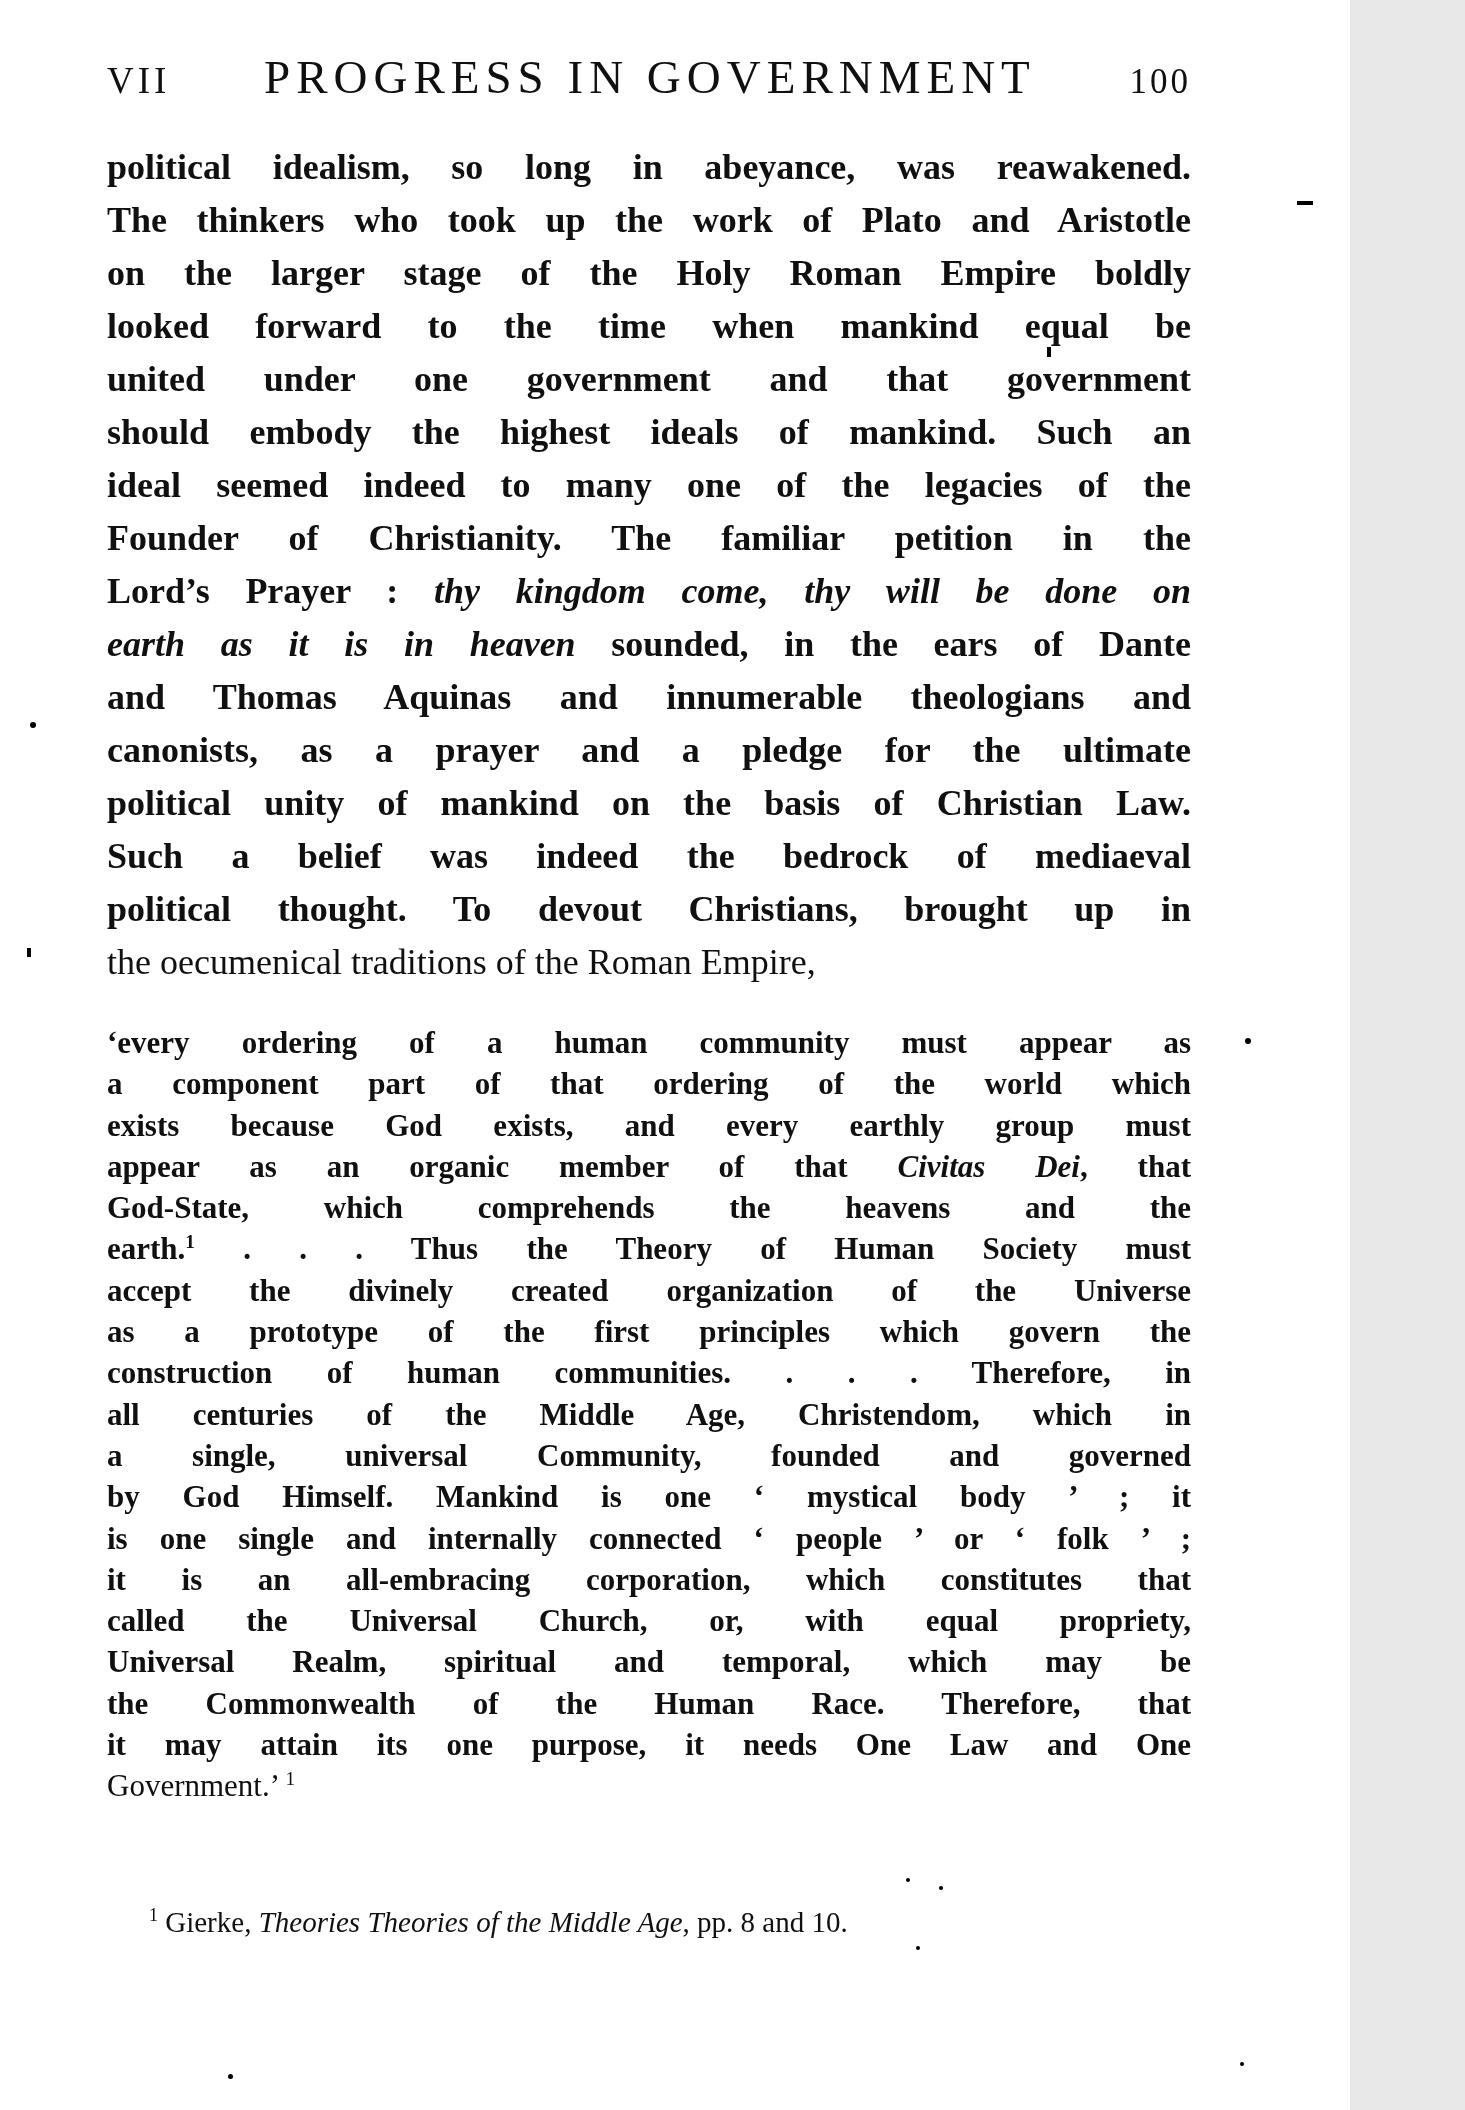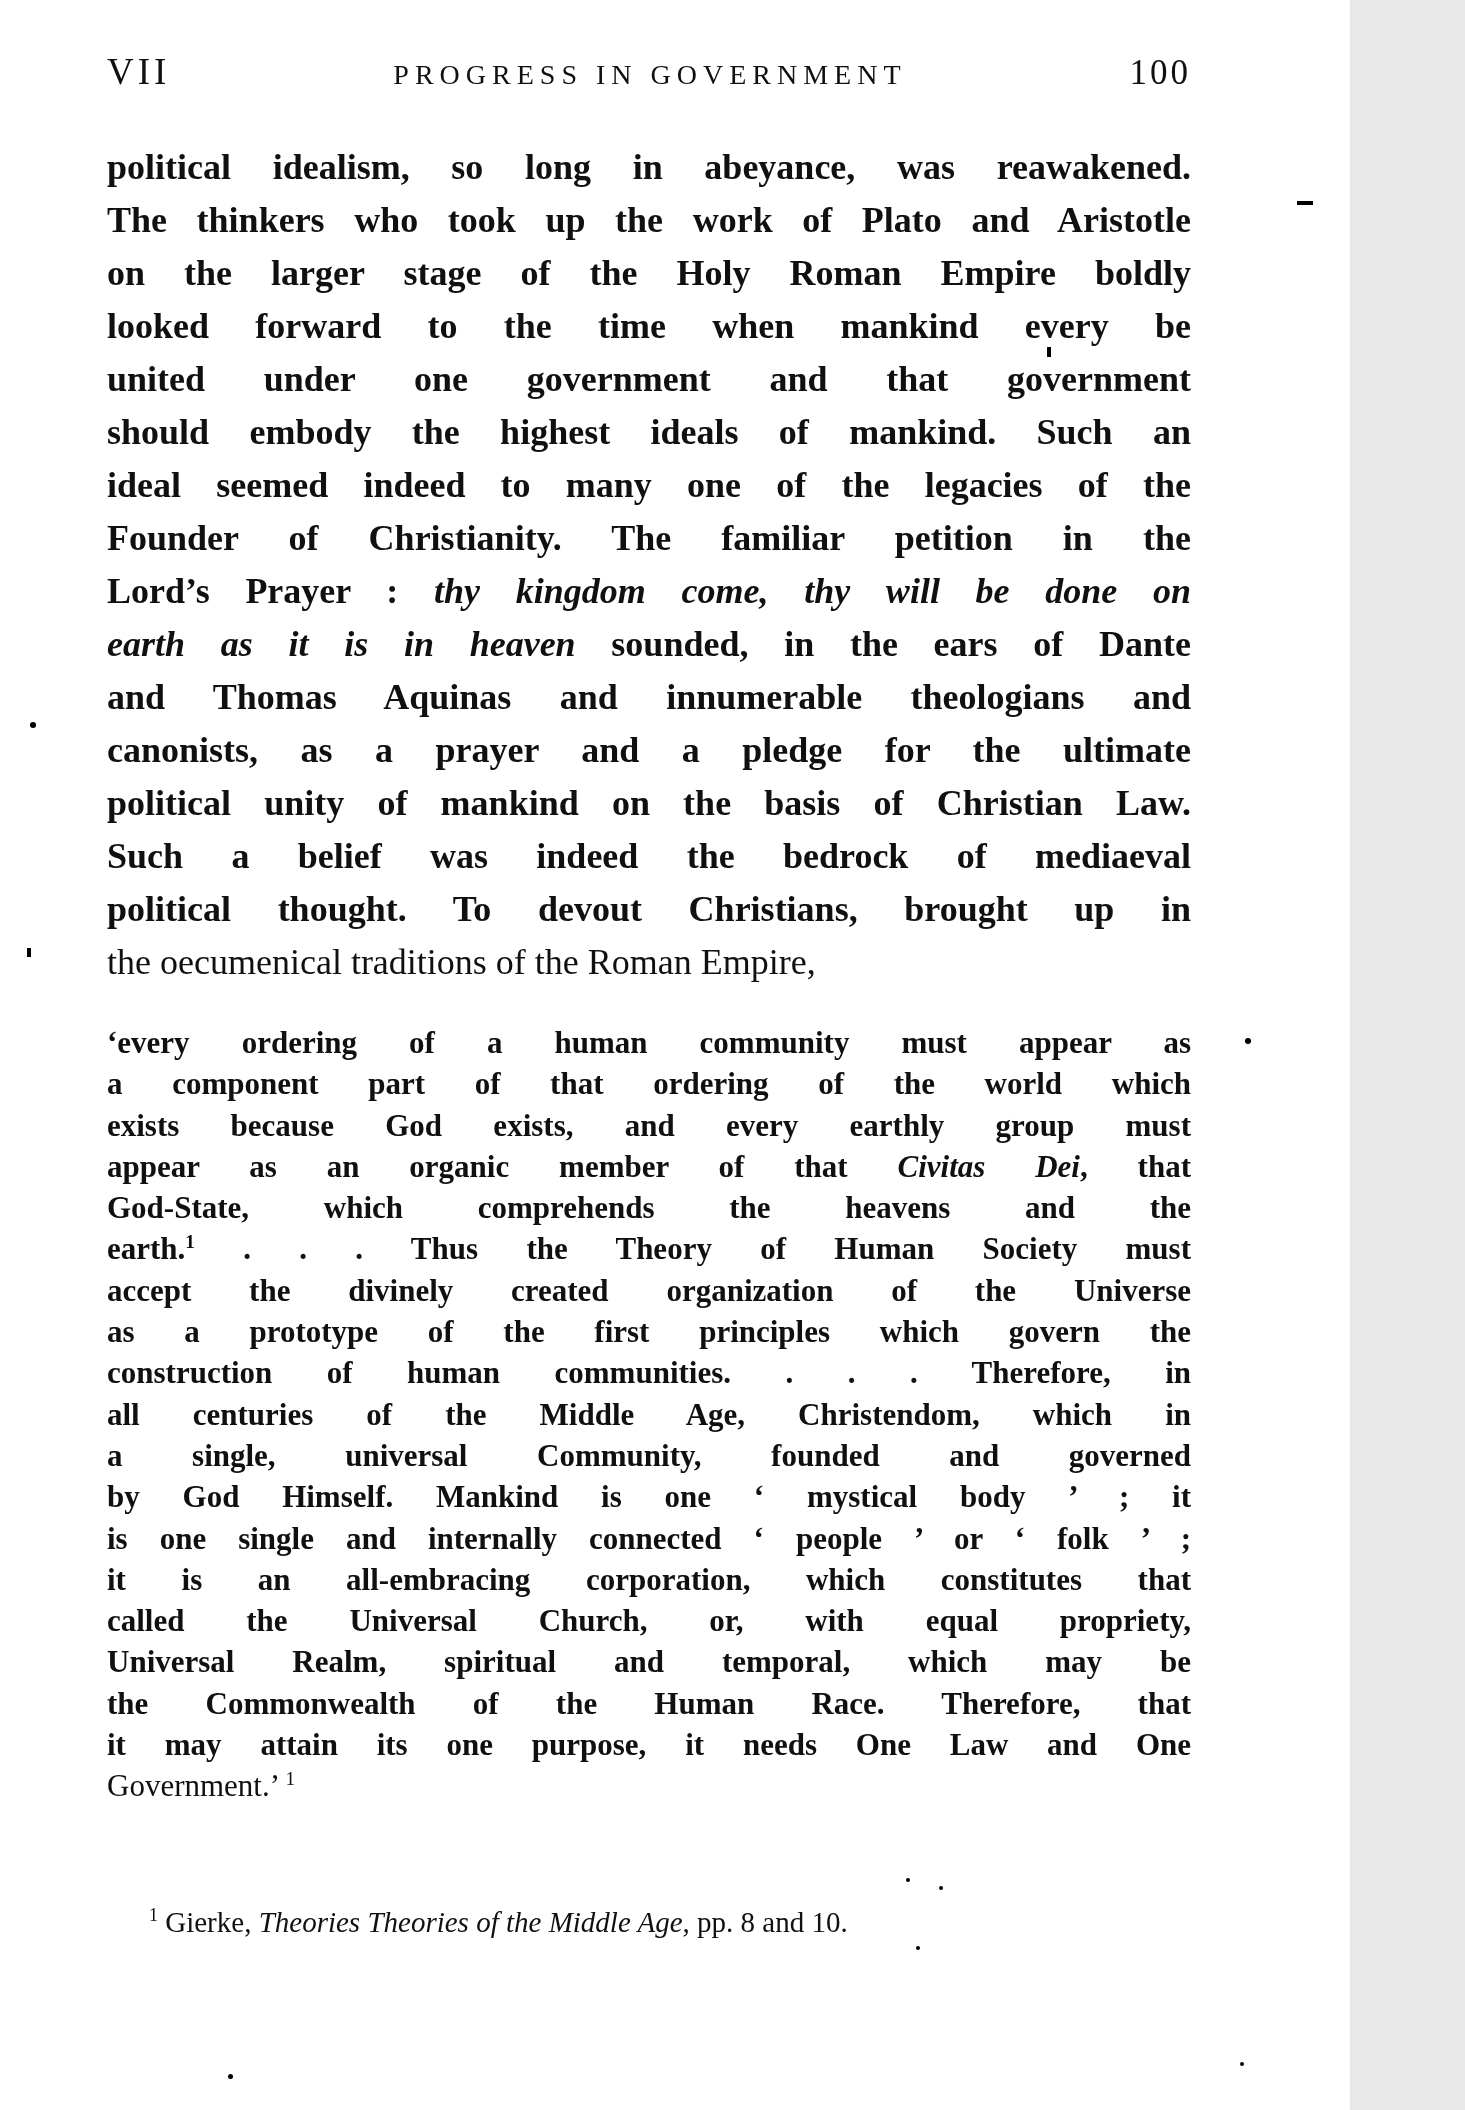--- a/index.html
+++ b/index.html
@@ -10,21 +10,21 @@
     overflow:hidden;
     font-family:"Liberation Serif","DejaVu Serif",serif;
     color:#101010;
   }
   
   .header{
     position:absolute;top:50px;left:107px;width:1084px;
     display:flex;justify-content:space-between;align-items:baseline;
   }
   .chapter{font-size:37px;letter-spacing:4px;}
-  .running-title{font-size:28px;letter-spacing:6px;}
+  .running-title{font-size:47px;letter-spacing:6px;}
   .pagenum{font-size:35px;letter-spacing:3px;}
   
   .body-block{
     position:absolute;top:141px;left:107px;width:1084px;
     font-size:36px;line-height:53px;
   }
   .quote-block{
     position:absolute;top:1022px;left:107px;width:1084px;
     font-size:31px;line-height:41.3px;
   }
@@ -61,21 +61,21 @@
   <div class="header">
     <span class="chapter">VII</span>
     <span class="running-title">PROGRESS IN GOVERNMENT</span>
     <span class="pagenum">100</span>
   </div>
 
   <div class="body-block" id="paragraph">
       <div class="line just"><span>political idealism, so long in abeyance, was reawakened.</span></div>
       <div class="line just"><span>The thinkers who took up the work of Plato and Aristotle</span></div>
       <div class="line just"><span>on the larger stage of the Holy Roman Empire boldly</span></div>
-      <div class="line just"><span>looked forward to the time when mankind every be</span></div>
+      <div class="line just"><span>looked forward to the time when mankind equal be</span></div>
       <div class="line just"><span>united under one government and that government</span></div>
       <div class="line just"><span>should embody the highest ideals of mankind. Such an</span></div>
       <div class="line just"><span>ideal seemed indeed to many one of the legacies of the</span></div>
       <div class="line just"><span>Founder of Christianity. The familiar petition in the</span></div>
       <div class="line just"><span>Lord’s Prayer : </span><em>thy kingdom come, thy will be done on</em></div>
       <div class="line just"><em>earth as it is in heaven</em><span> sounded, in the ears of Dante</span></div>
       <div class="line just"><span>and Thomas Aquinas and innumerable theologians and</span></div>
       <div class="line just"><span>canonists, as a prayer and a pledge for the ultimate</span></div>
       <div class="line just"><span>political unity of mankind on the basis of Christian Law.</span></div>
       <div class="line just"><span>Such a belief was indeed the bedrock of mediaeval</span></div>

